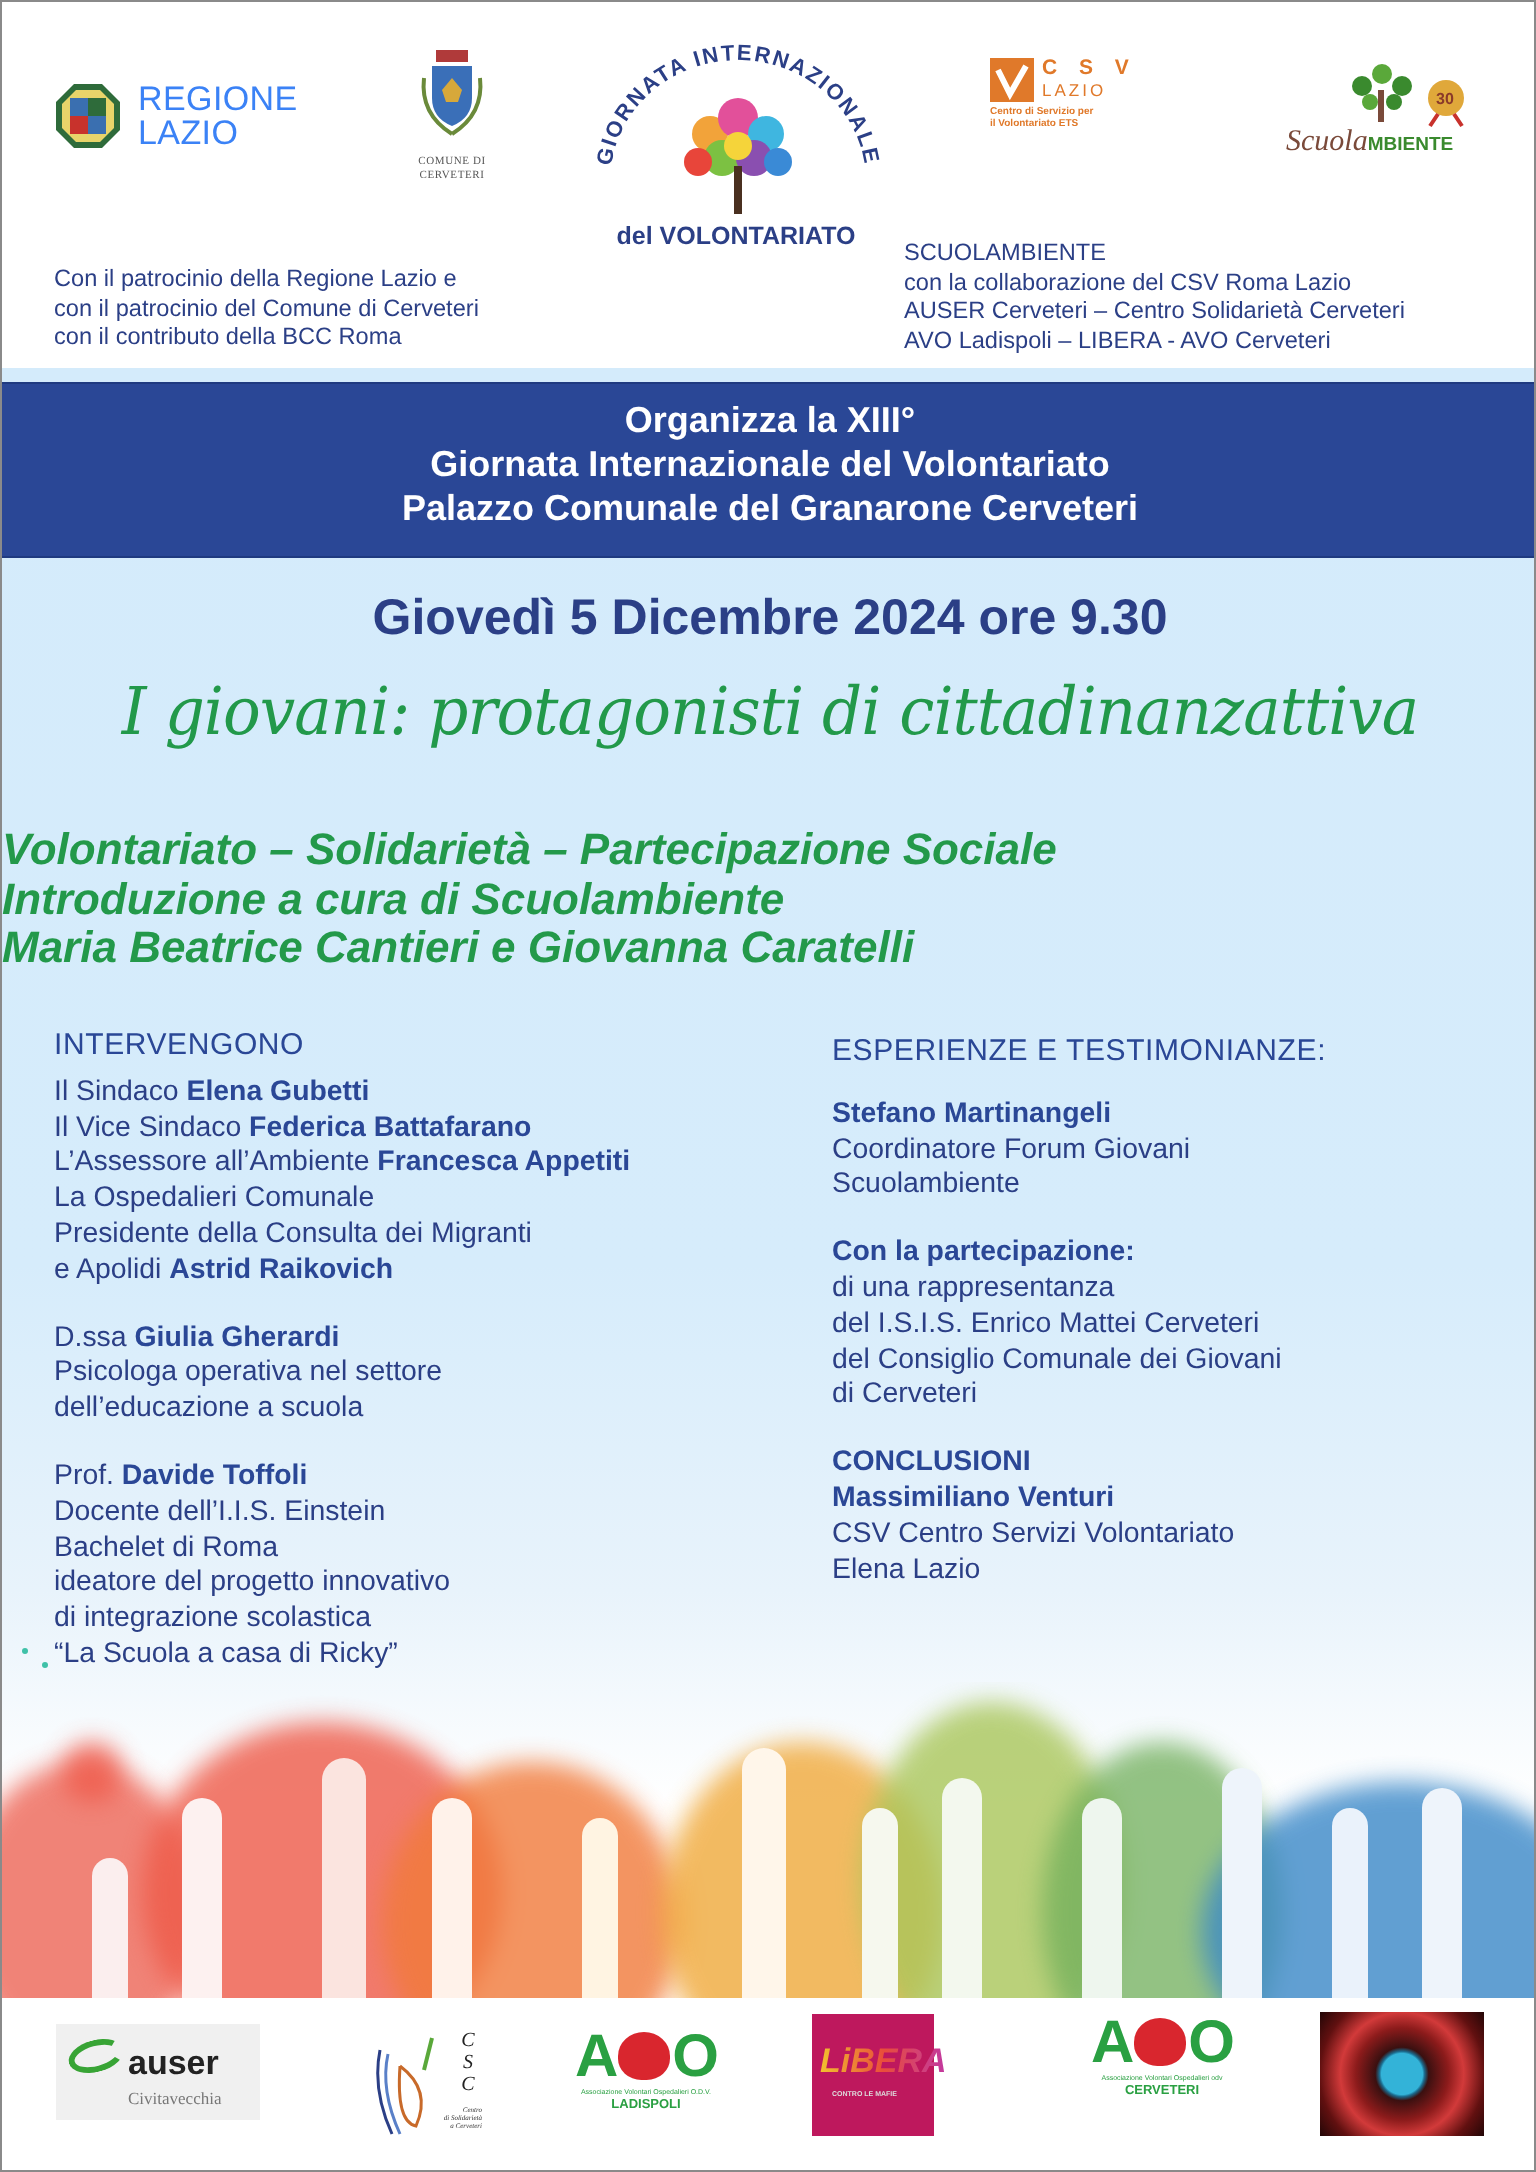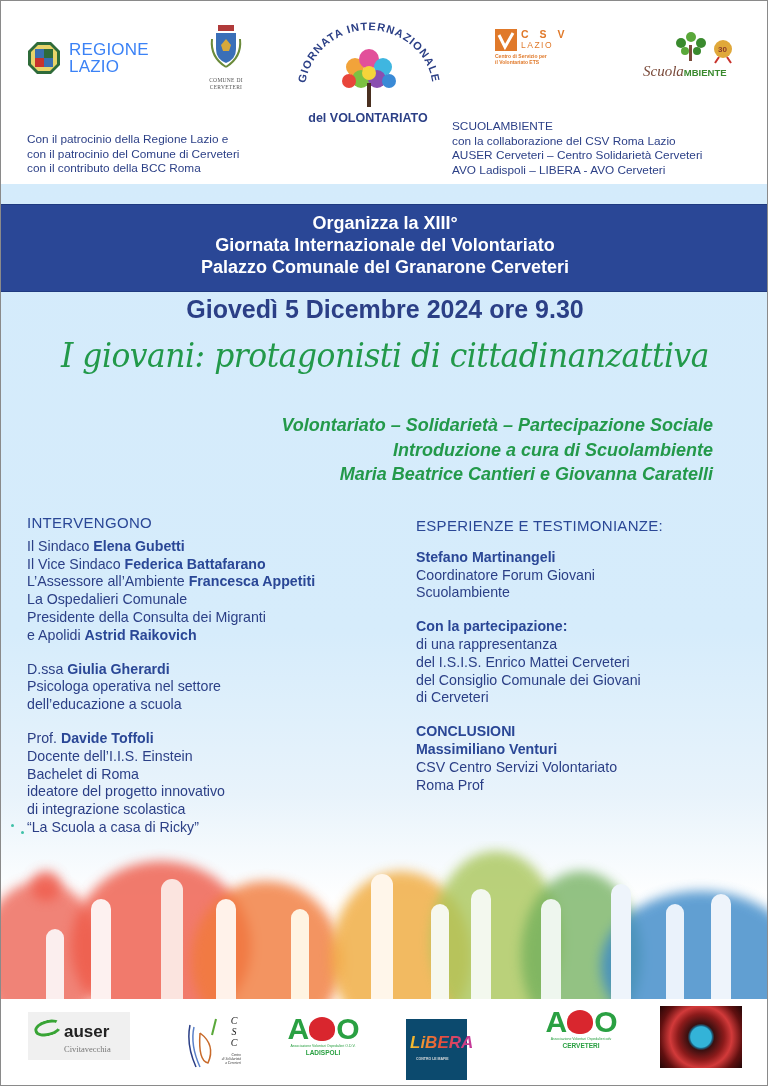--- a/index.html
+++ b/index.html
@@ -25,24 +25,24 @@
   .logo-scuola { position: absolute; left: 640px; top: 30px; width: 104px; height: 50px; }
   .scuola-text { position: absolute; left: 2px; top: 32px; font-family: "Liberation Serif", serif; font-style: italic; font-size: 15px; color: #7a4a3a; white-space: nowrap; }
   .scuola-text b { font-family: "Liberation Sans", sans-serif; font-style: normal; font-size: 9.5px; color: #3a8a2e; }
 
   .patrocinio { position: absolute; left: 26px; top: 131px; font-size: 11.8px; line-height: 14.5px; color: #2b3f86; }
   .collab { position: absolute; left: 451px; top: 118px; font-size: 11.8px; line-height: 14.5px; color: #2b3f86; }
 
   
   .light-bg { position: absolute; left: 0; top: 183px; width: 768px; height: 815px;
     background: linear-gradient(to bottom, #d4ebfb 0%, #d6ecfb 55%, #e8f3fb 75%, #ffffff 88%, #ffffff 100%); }
-  .bluebar { position: absolute; left: 0; top: 203px; width: 768px; height: 88px; background: #2a4796; border-top: 1px solid #1f3a80; border-bottom: 1px solid #1f3a80; text-align: center; color: #fff; font-weight: bold; font-size: 18px; line-height: 22px; padding-top: 7px; }
+  .bluebar { position: absolute; left: 0; top: 190px; width: 768px; height: 88px; background: #2a4796; border-top: 1px solid #1f3a80; border-bottom: 1px solid #1f3a80; text-align: center; color: #fff; font-weight: bold; font-size: 18px; line-height: 22px; padding-top: 7px; }
   .date-line { position: absolute; left: 0; top: 294px; width: 768px; text-align: center; font-weight: bold; font-size: 25px; color: #2b3f86; }
   .slogan { position: absolute; left: 0; top: 335px; width: 768px; text-align: center; font-family: "DejaVu Serif", serif; font-style: italic; font-size: 33px; color: #22994a; letter-spacing: -0.5px; transform: scaleX(0.95); }
-  .themes { position: absolute; left: 0; top: 412px; width: 712px; text-align: right; font-style: italic; font-weight: bold; font-size: 18px; line-height: 24.5px; color: #23994a; }
+  .themes { position: absolute; left: 0; top: 412px; width: 712px; text-align: left; font-style: italic; font-weight: bold; font-size: 22px; line-height: 24.5px; color: #23994a; }
 
   .col-left { position: absolute; left: 26px; top: 513px; width: 370px; font-size: 14.2px; line-height: 17.8px; color: #2b3f86; }
   .col-right { position: absolute; left: 415px; top: 516px; width: 345px; font-size: 14.2px; line-height: 17.8px; color: #2b3f86; }
   .sec-title { font-weight: normal; font-size: 15px; color: #2a4796; letter-spacing: 0.3px; margin-bottom: 6px; }
   .block { margin-bottom: 16px; }
   .b { font-weight: bold; color: #2a4796; }
   .line { white-space: nowrap; }
 
   
   .hands { position: absolute; left: 0; top: 840px; width: 768px; height: 158px; overflow: hidden; }
@@ -57,21 +57,21 @@
   .auser-city { position: absolute; left: 36px; top: 32px; font-family: "Liberation Serif", serif; font-size: 8.5px; color: #777; }
   .auser-swoosh { position: absolute; left: 6px; top: 8px; width: 28px; height: 16px; border: 3px solid #38a435; border-radius: 50%; border-right-color: transparent; transform: rotate(-15deg); }
   .csc { left: 185px; top: 16px; width: 55px; height: 55px; }
   .csc-letters { position: absolute; right: 0; top: 0; font-family: "Liberation Serif", serif; font-style: italic; font-size: 10px; line-height: 11px; color: #222; text-align: center; width: 14px; }
   .csc-sub { position: absolute; right: 0; top: 38px; font-family: "Liberation Serif", serif; font-style: italic; font-size: 3.5px; line-height: 4px; color: #333; text-align: right; }
   .avo { left: 280px; top: 15px; width: 84px; height: 50px; text-align: center; }
   .avo-word { font-weight: bold; font-size: 30px; color: #2aa042; line-height: 30px; letter-spacing: -1px; }
   .avo-heart { display: inline-block; width: 26px; height: 24px; background: #d9262e; border-radius: 50% 50% 45% 45%; vertical-align: -2px; margin: 0 1px; }
   .avo-sub { font-size: 3.5px; color: #2aa042; line-height: 5px; }
   .avo-city { font-size: 6.5px; font-weight: bold; color: #2aa042; line-height: 8px; }
-  .libera-box { position: absolute; left: 405px; top: 8px; width: 61px; height: 61px; background: #0c4a6e; margin-top: 12px; }
+  .libera-box { position: absolute; left: 405px; top: 8px; width: 61px; height: 61px; background: #be185d; }
   .libera-word { position: absolute; left: 4px; top: 14px; font-weight: bold; font-style: italic; font-size: 17px; background: linear-gradient(to right, #f2c22e, #e94e3a, #c238a0); -webkit-background-clip: text; background-clip: text; color: transparent; }
   .libera-sub { position: absolute; left: 10px; top: 38px; font-size: 3.5px; font-weight: bold; color: #ddd; }
   .avo2 { left: 535px; top: 8px; width: 90px; height: 56px; text-align: center; }
   .globe { position: absolute; left: 659px; top: 7px; width: 82px; height: 62px; background: radial-gradient(circle at 50% 50%, #33b3d8 0 20%, #1b6a8c 22%, #3a1010 26%, #8c1b1b 45%, #d23a3a 60%, #611010 80%, #220606 100%); }
 
   .bullet-dot { position: absolute; width: 3px; height: 3px; border-radius: 50%; background: #3fc1a8; }
 </style>
 </head>
 <body>
 
@@ -233,21 +233,21 @@
       <div class="b">Con la partecipazione:</div>
       <div>di una rappresentanza</div>
       <div>del I.S.I.S. Enrico Mattei Cerveteri</div>
       <div>del Consiglio Comunale dei Giovani</div>
       <div>di Cerveteri</div>
     </div>
     <div class="block">
       <div class="b">CONCLUSIONI</div>
       <div class="b">Massimiliano Venturi</div>
       <div>CSV Centro Servizi Volontariato</div>
-      <div>Roma Prof</div>
+      <div>Elena Lazio</div>
     </div>
   </div>
 
   <div class="hands">
     <div class="splash" style="left:-20px;top:40px;width:120px;height:150px;background:#ec5a4a;opacity:.75;"></div>
     <div class="splash" style="left:70px;top:20px;width:180px;height:170px;background:#ee5a48;opacity:.8;"></div>
     <div class="splash" style="left:190px;top:40px;width:150px;height:160px;background:#f17a3a;opacity:.8;"></div>
     <div class="splash" style="left:330px;top:30px;width:140px;height:170px;background:#f0a93a;opacity:.8;"></div>
     <div class="splash" style="left:430px;top:10px;width:130px;height:180px;background:#a9c65a;opacity:.8;"></div>
     <div class="splash" style="left:520px;top:30px;width:120px;height:170px;background:#6fae5a;opacity:.75;"></div>

